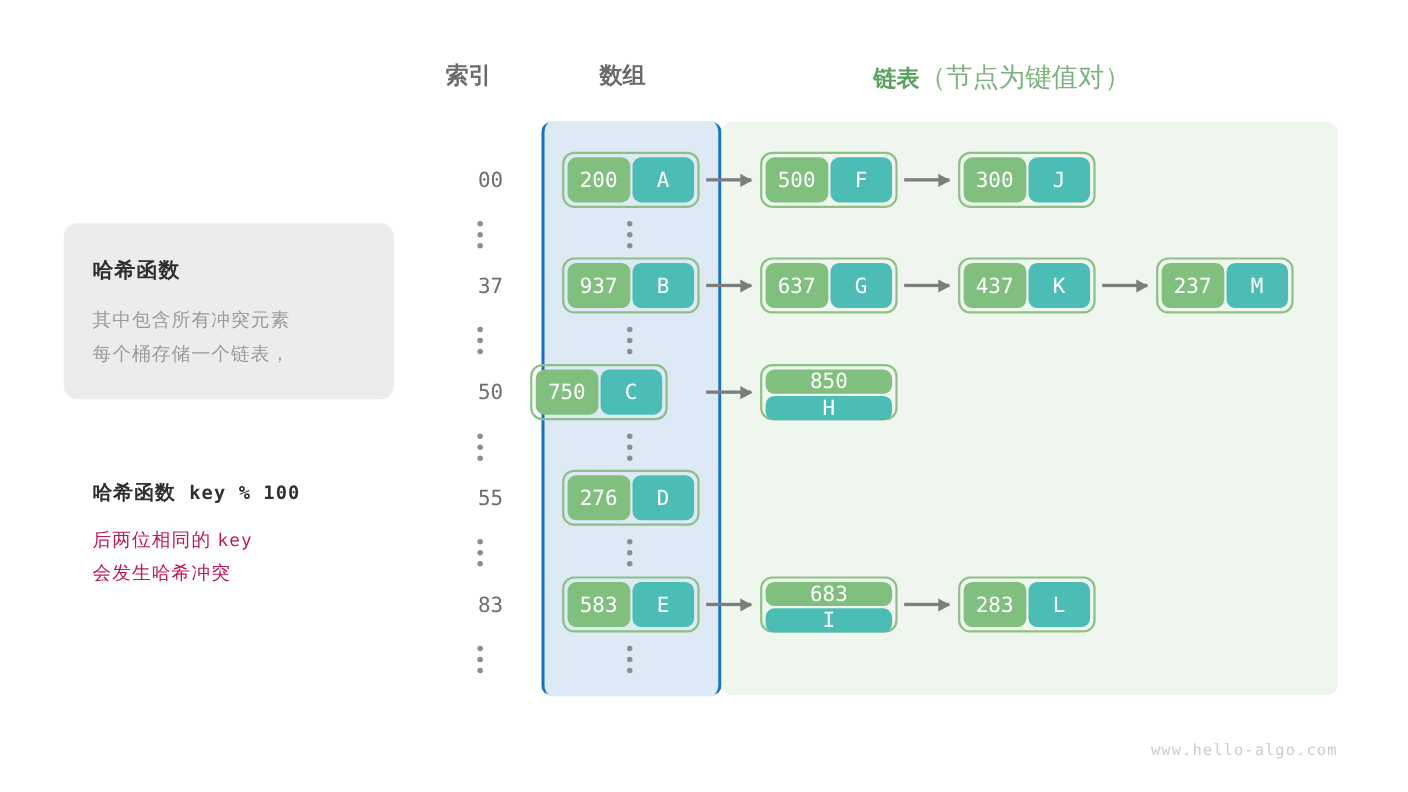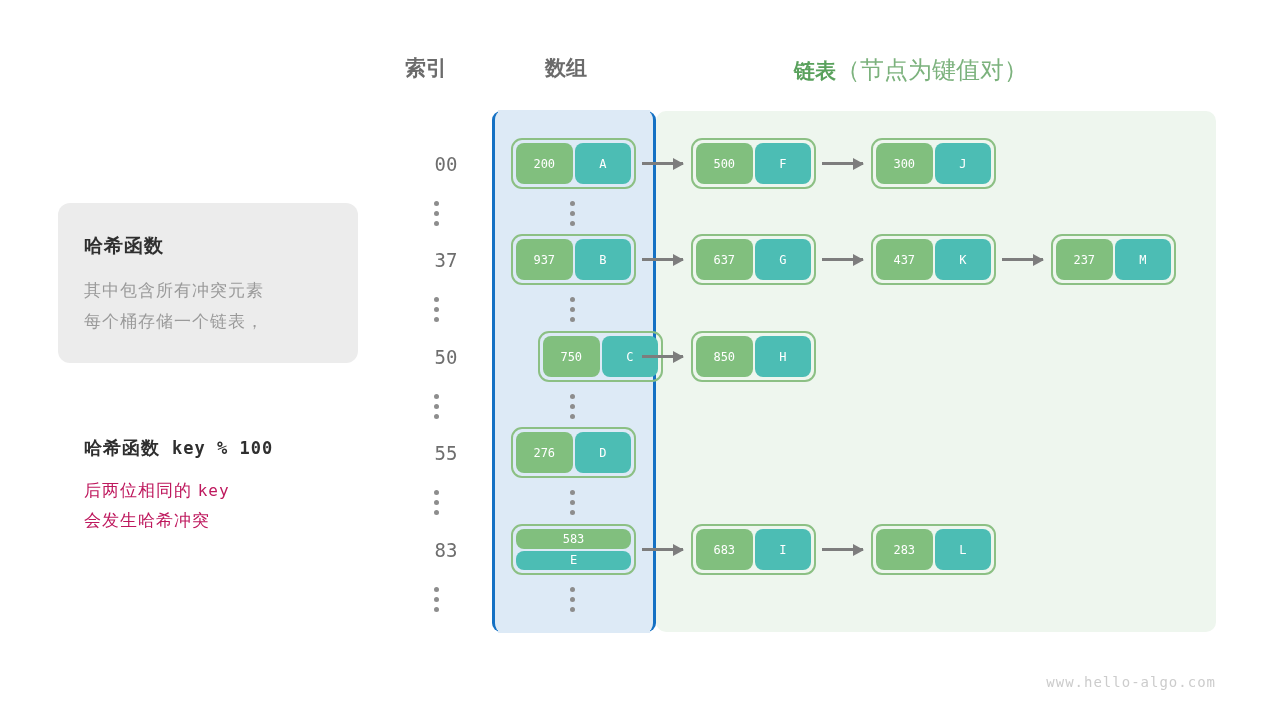--- a/index.html
+++ b/index.html
@@ -168,21 +168,21 @@
   }
   .node .key,
   .node .val {
     flex: 1;
     border-radius: 8px;
     display: flex;
     align-items: center;
     justify-content: center;
     color: #ffffff;
     font-family: "DejaVu Sans Mono", "Liberation Mono", monospace;
-    font-size: 12px;
+    font-size: 19px;
   }
   .node .key { background: #81bf7e; }
   .node .val { background: #4cbdb4; }
 
   
   .arrow {
     position: absolute;
     height: 3px;
     background: #7d7d7d;
   }
@@ -271,41 +271,41 @@
     <div class="node" style="left: 871px; top: 234px;">
       <div class="key">437</div>
       <div class="val">K</div>
     </div>
     <div class="arrow" style="left: 1002px; top: 258px; width: 41px;"></div>
     <div class="node" style="left: 1051px; top: 234px;">
       <div class="key">237</div>
       <div class="val">M</div>
     </div>
     <div class="idx" style="top: 331px;">50</div>
-    <div class="node" style="left: 538px; top: 331px; justify-content: center;">
+    <div class="node" style="left: 482px; top: 331px; justify-content: center;">
       <div class="key">750</div>
       <div class="val">C</div>
     </div>
     <div class="arrow" style="left: 642px; top: 355px; width: 41px;"></div>
-    <div class="node" style="left: 691px; top: 331px;">
+    <div class="node" style="left: 691px; top: 331px; flex-direction: column;">
       <div class="key">850</div>
       <div class="val">H</div>
     </div>
     <div class="idx" style="top: 427px;">55</div>
     <div class="node" style="left: 511px; top: 427px;">
       <div class="key">276</div>
       <div class="val">D</div>
     </div>
     <div class="idx" style="top: 524px;">83</div>
-    <div class="node" style="left: 511px; top: 524px; flex-direction: column;">
+    <div class="node" style="left: 511px; top: 524px;">
       <div class="key">583</div>
       <div class="val">E</div>
     </div>
     <div class="arrow" style="left: 642px; top: 548px; width: 41px;"></div>
-    <div class="node" style="left: 691px; top: 524px;">
+    <div class="node" style="left: 691px; top: 524px; flex-direction: column;">
       <div class="key">683</div>
       <div class="val">I</div>
     </div>
     <div class="arrow" style="left: 822px; top: 548px; width: 41px;"></div>
     <div class="node" style="left: 871px; top: 524px;">
       <div class="key">283</div>
       <div class="val">L</div>
     </div>
     <div class="dots" style="left: 434px; top: 201px;">
       <i></i>

